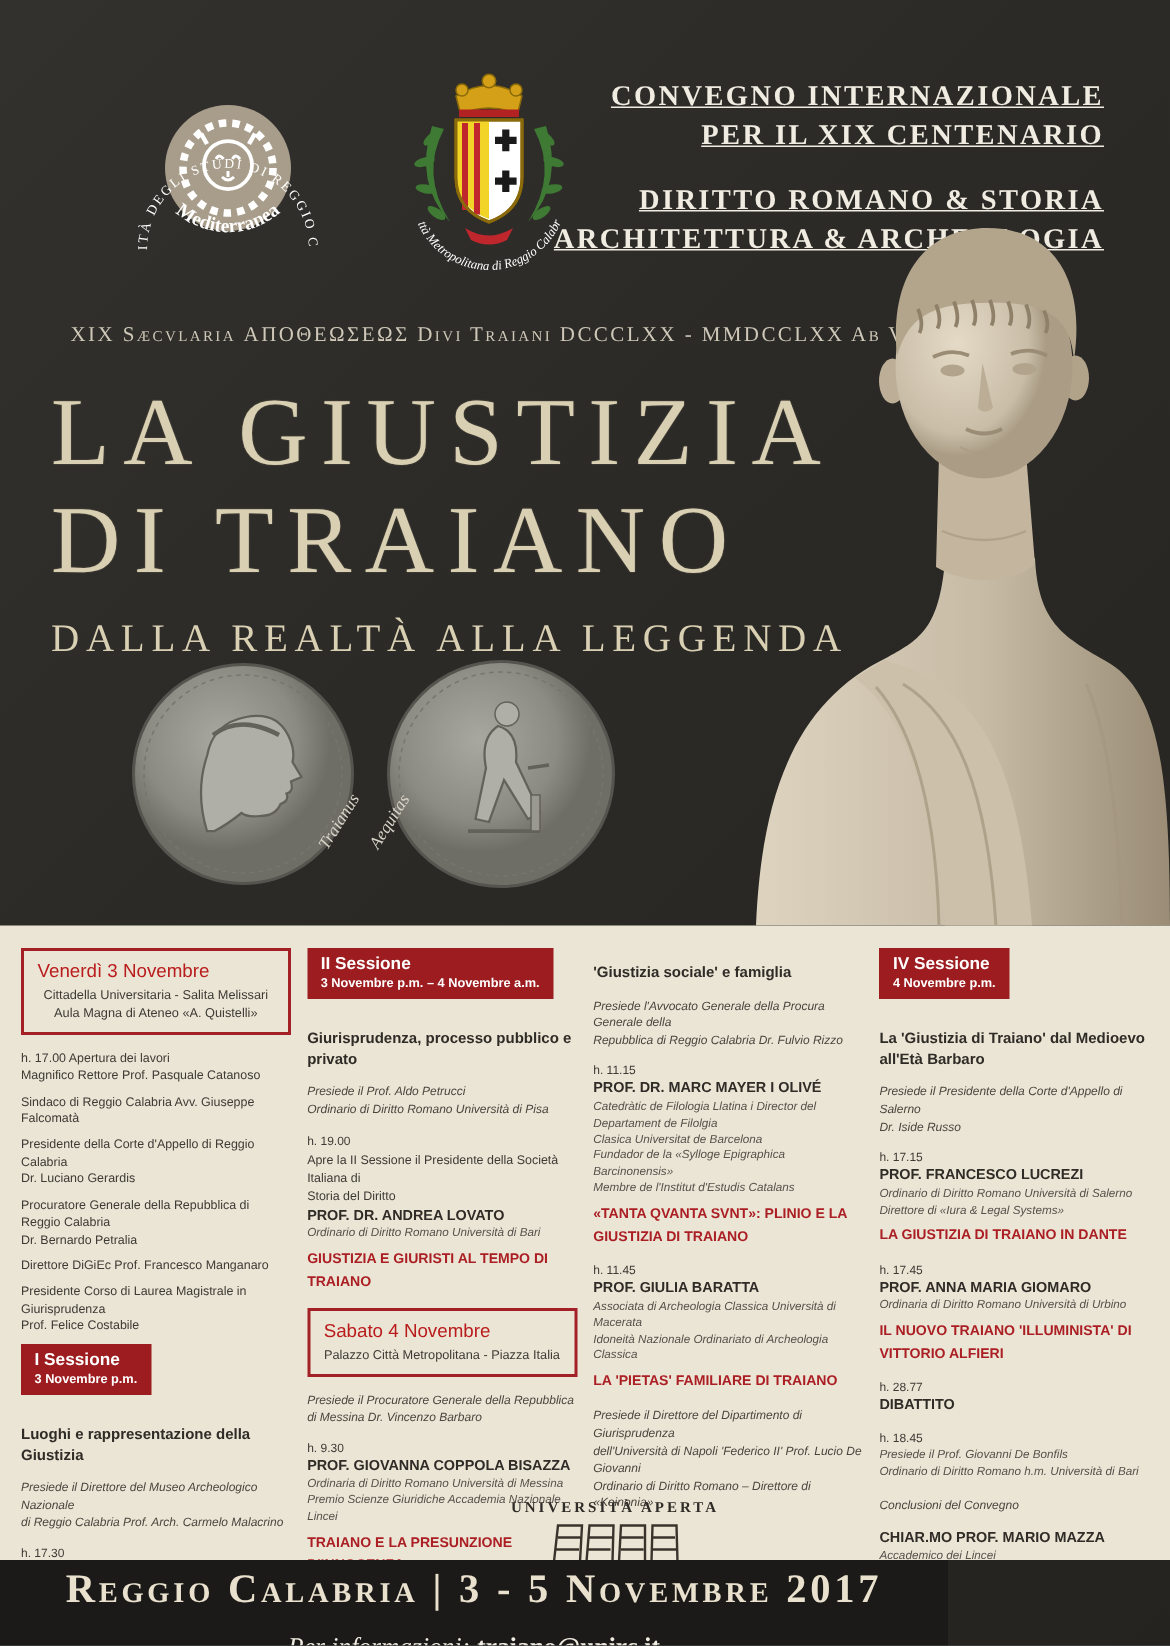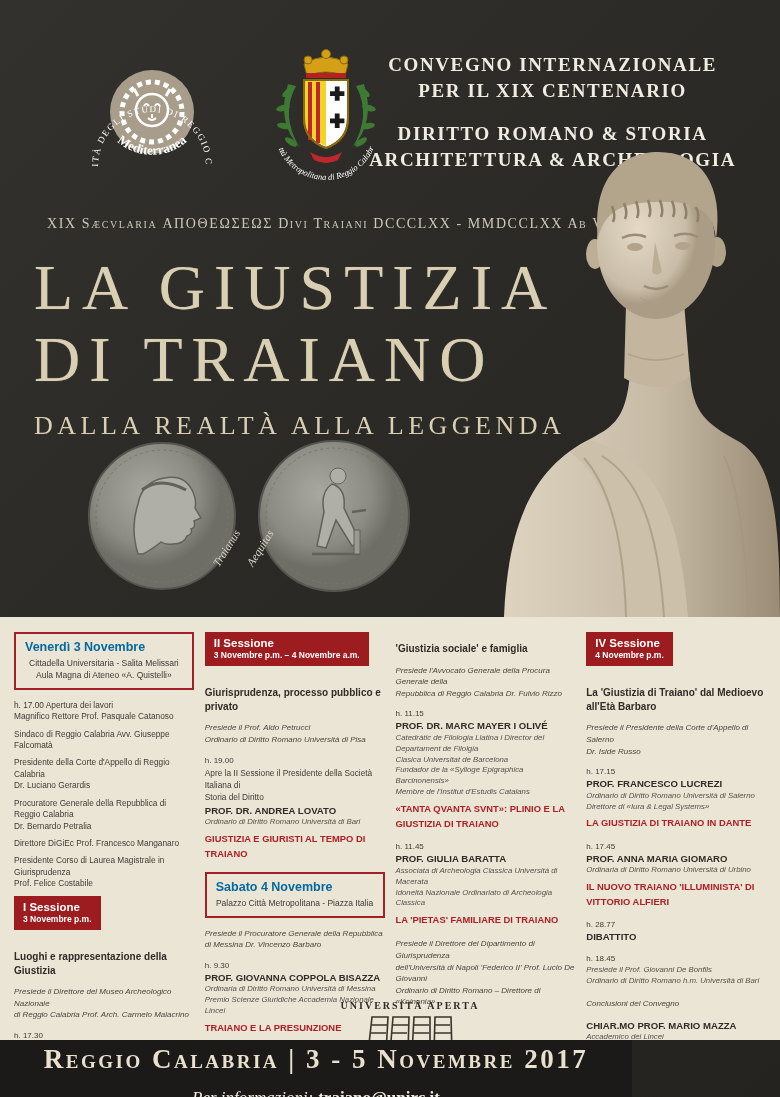--- a/index.html
+++ b/index.html
@@ -1,19 +1,19 @@
 <!DOCTYPE html>
 <html><head>
 <meta charset="utf-8">
 <style>
   html,body{margin:0;padding:0;background:#444;}
   .poster{position:relative;width:780px;height:1097px;background:linear-gradient(135deg,#32312d 0%,#2b2a27 40%,#242320 100%);
     overflow:hidden;font-family:"Liberation Sans",sans-serif;-webkit-font-smoothing:antialiased;}
   
-  .hdr-right{position:absolute;top:52px;right:44px;text-align:center;color:#f0ece1;font-family:"Liberation Serif",serif;}
+  .hdr-right{position:absolute;top:52px;right:44px;text-align:right;color:#f0ece1;font-family:"Liberation Serif",serif;text-decoration:underline;}
   .hdr-right .l{font-size:19px;letter-spacing:1.6px;line-height:1.35;font-weight:bold;}
   .hdr-right .gap{height:18px;}
   .logo-seal{position:absolute;left:86px;top:44px;width:132px;height:140px;}
   .logo-coa{position:absolute;left:266px;top:40px;width:120px;height:150px;}
   
   .latin{position:absolute;top:216px;left:47px;color:#cfc8b8;font-family:"Liberation Serif",serif;
     font-size:14px;font-variant:small-caps;letter-spacing:1.6px;white-space:nowrap;}
   
   .title{position:absolute;top:252px;left:34px;color:#d9cfb2;font-family:"Liberation Serif",serif;}
   .title .t1{font-size:64px;letter-spacing:9px;line-height:1.13;text-shadow:0 0 1px #7e7560;}
@@ -26,21 +26,21 @@
   
   .bust{position:absolute;right:0;top:126px;width:318px;height:491px;}
   
   .panel{position:absolute;top:617px;left:0;width:780px;height:423px;background:#ebe5d5;box-sizing:border-box;padding:15px 14px 0;overflow:hidden;}
   .cols{display:flex;gap:11px;}
   .col{flex:1;min-width:0;}
   .badge{display:inline-block;background:#9c1c1f;color:#fff;padding:4px 9px 5px;margin-bottom:10px;}
   .b1{font-size:11.5px;font-weight:bold;line-height:1.25;}
   .b2{font-size:8.5px;font-weight:bold;line-height:1.3;}
   .venue{border:2px solid #a32126;padding:6px 9px;margin-bottom:10px;}
-  .vt{color:#0369a1;font-weight:bold;font-size:12.5px;margin-bottom:3px;}
+  .vt{color:#b91c1c;font-weight:normal;font-size:12.5px;margin-bottom:3px;}
   .vl{font-size:8.5px;color:#3d3a35;line-height:1.45;text-align:center;}
   .theme{font-weight:bold;font-size:10px;color:#2f2b26;margin:10px 0 9px;line-height:1.35;}
   .chair{font-style:italic;font-size:8px;color:#4a453e;line-height:1.45;margin:9px 0;}
   .plain{font-size:8.3px;color:#3d3a35;line-height:1.38;margin:0 0 6px;}
   .talk{margin:10px 0 11px;}
   .time{font-size:8px;color:#3d3a35;margin-bottom:2px;}
   .lead{font-size:8.3px;color:#3d3a35;line-height:1.5;margin-bottom:1px;}
   .spk{font-size:9.6px;font-weight:bold;color:#2f2b26;line-height:1.3;}
   .aff{font-size:7.8px;font-style:italic;color:#55504a;line-height:1.4;}
   .ttl{font-size:9.4px;font-weight:bold;color:#ab1f24;line-height:1.6;margin-top:3px;}

